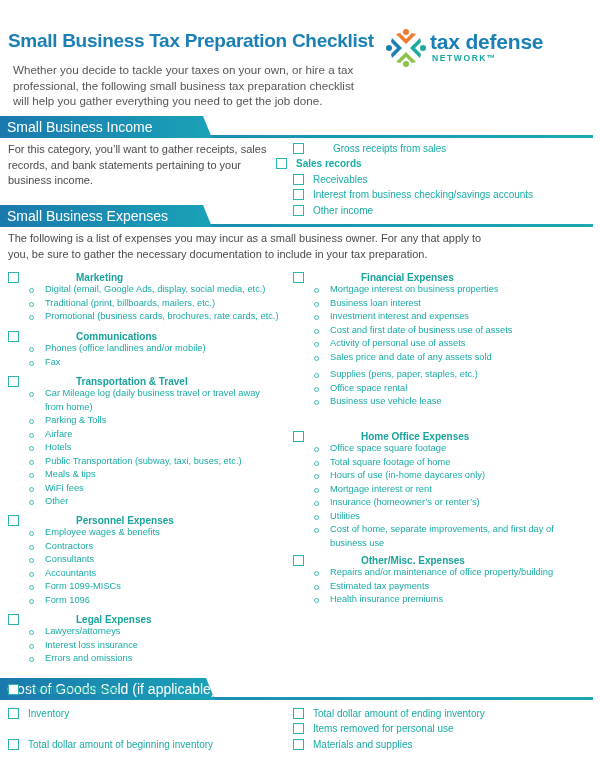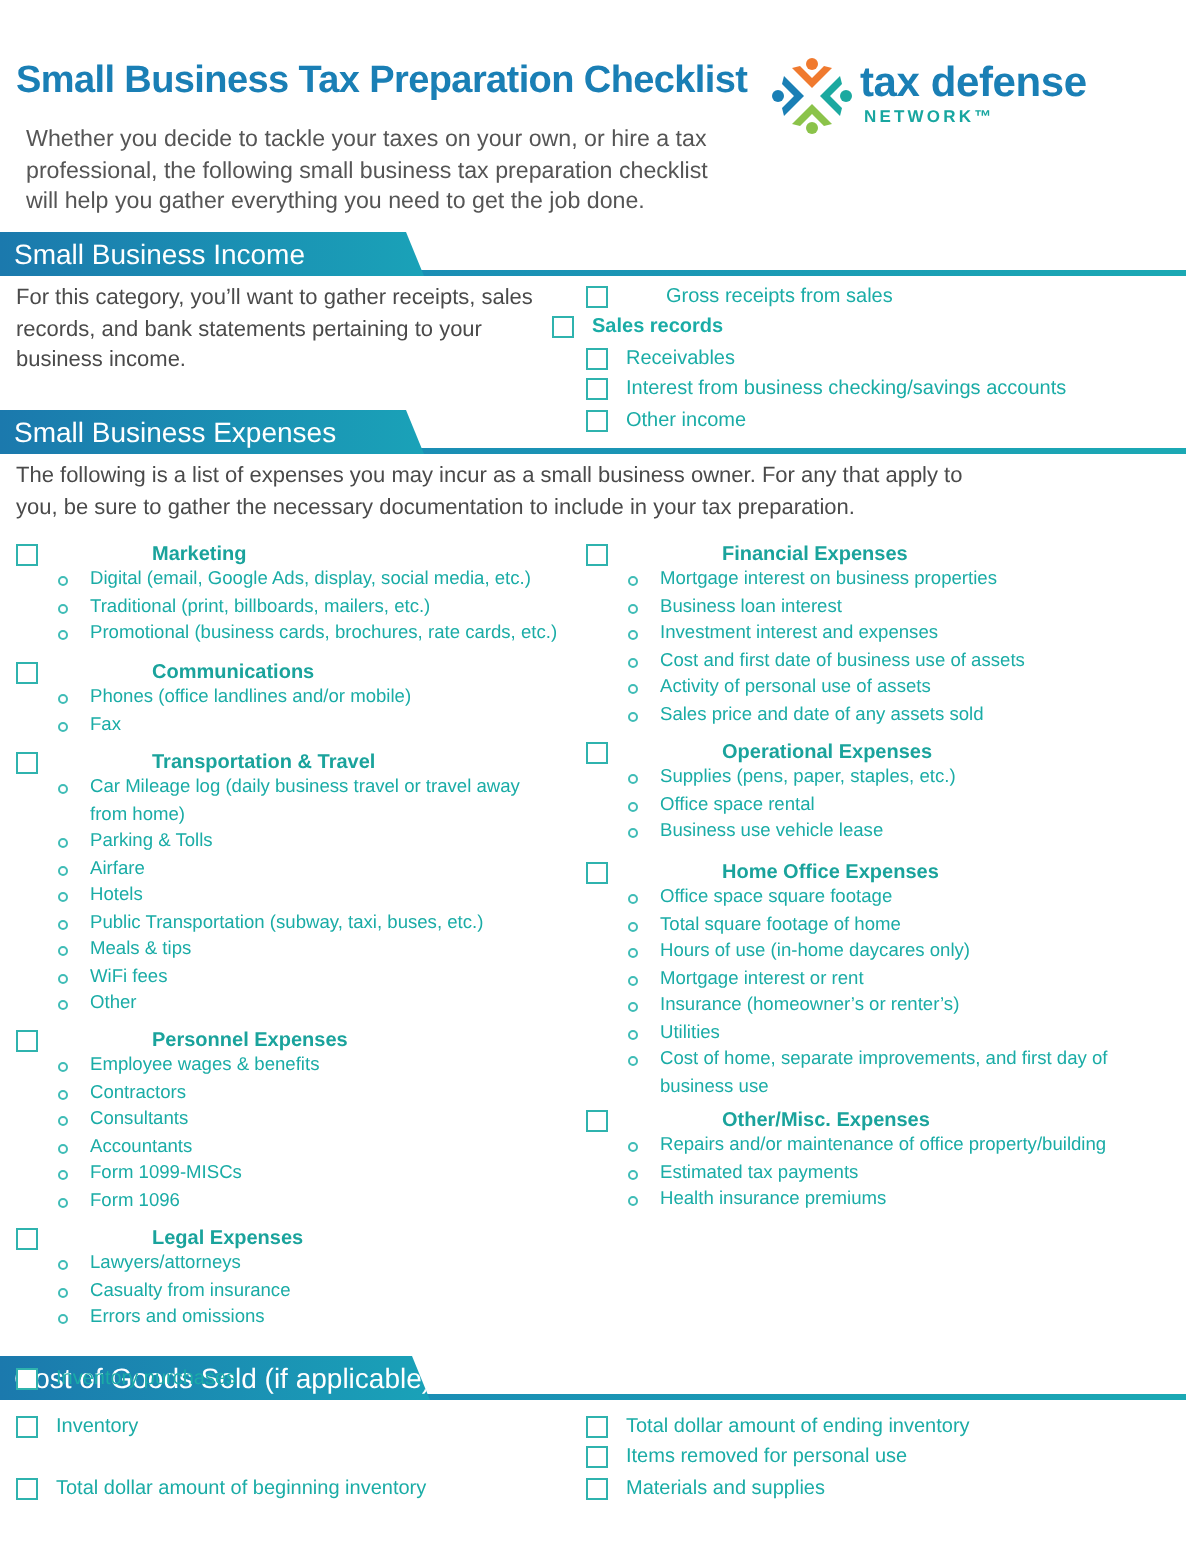--- a/index.html
+++ b/index.html
@@ -129,41 +129,37 @@
   <div class="sub"><span class="dot"></span><span>Accountants</span></div>
   <div class="sub"><span class="dot"></span><span>Form 1099-MISCs</span></div>
   <div class="sub"><span class="dot"></span><span>Form 1096</span></div>
 </div>
 <div class="group" style="left:8px; top:611px; width:275px;">
   <div class="group-head">
       <span class="cb"></span>
       <span>Legal Expenses</span>
     </div>
   <div class="sub"><span class="dot"></span><span>Lawyers/attorneys</span></div>
-  <div class="sub"><span class="dot"></span><span>Casualty from insurance</span></div>
+  <div class="sub"><span class="dot"></span><span>Interest loss insurance</span></div>
   <div class="sub"><span class="dot"></span><span>Errors and omissions</span></div>
 </div>
 
 <div class="group" style="left:293px; top:269px; width:300px;">
   <div class="group-head">
       <span class="cb"></span>
       <span>Financial Expenses</span>
     </div>
   <div class="sub"><span class="dot"></span><span>Mortgage interest on business properties</span></div>
   <div class="sub"><span class="dot"></span><span>Business loan interest</span></div>
   <div class="sub"><span class="dot"></span><span>Investment interest and expenses</span></div>
   <div class="sub"><span class="dot"></span><span>Cost and first date of business use of assets</span></div>
   <div class="sub"><span class="dot"></span><span>Activity of personal use of assets</span></div>
   <div class="sub"><span class="dot"></span><span>Sales price and date of any assets sold</span></div>
 </div>
 <div class="group" style="left:293px; top:368px; width:300px;">
-  <div class="group-head">
-      <span class="cb"></span>
-      <span>Operational Expenses</span>
-    </div>
   <div class="sub"><span class="dot"></span><span>Supplies (pens, paper, staples, etc.)</span></div>
   <div class="sub"><span class="dot"></span><span>Office space rental</span></div>
   <div class="sub"><span class="dot"></span><span>Business use vehicle lease</span></div>
 </div>
 <div class="group" style="left:293px; top:428px; width:270px;">
   <div class="group-head">
       <span class="cb"></span>
       <span>Home Office Expenses</span>
     </div>
   <div class="sub"><span class="dot"></span><span>Office space square footage</span></div>

